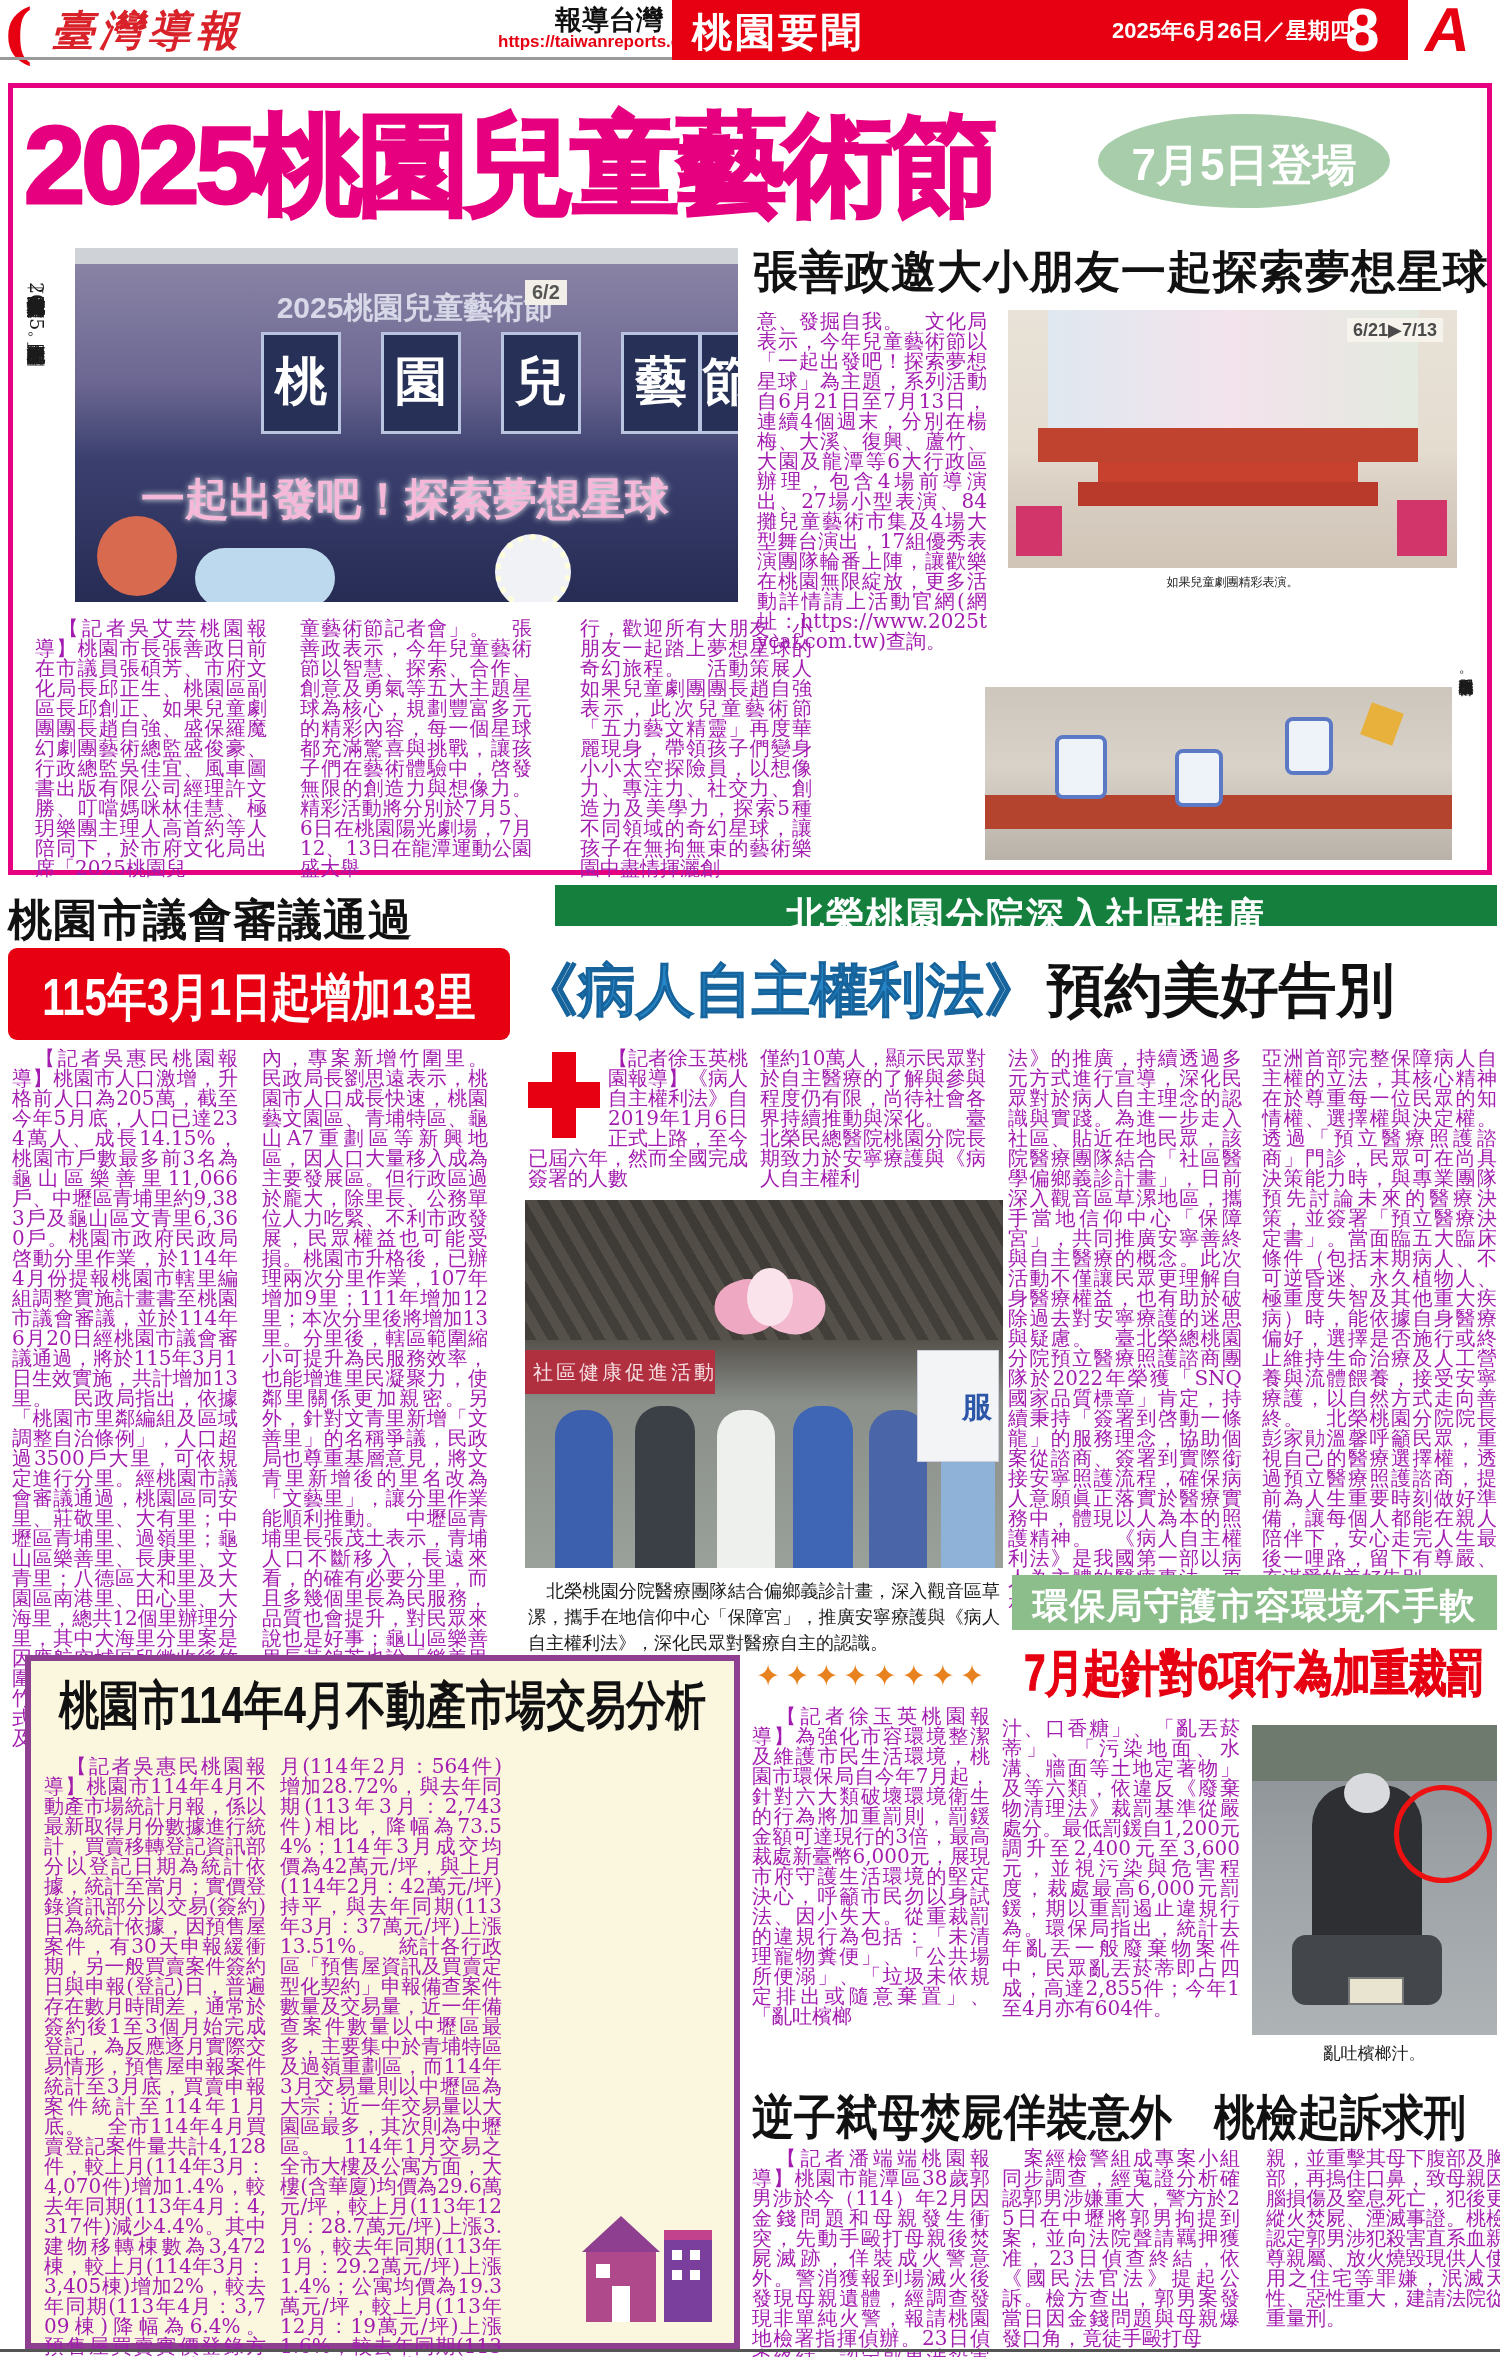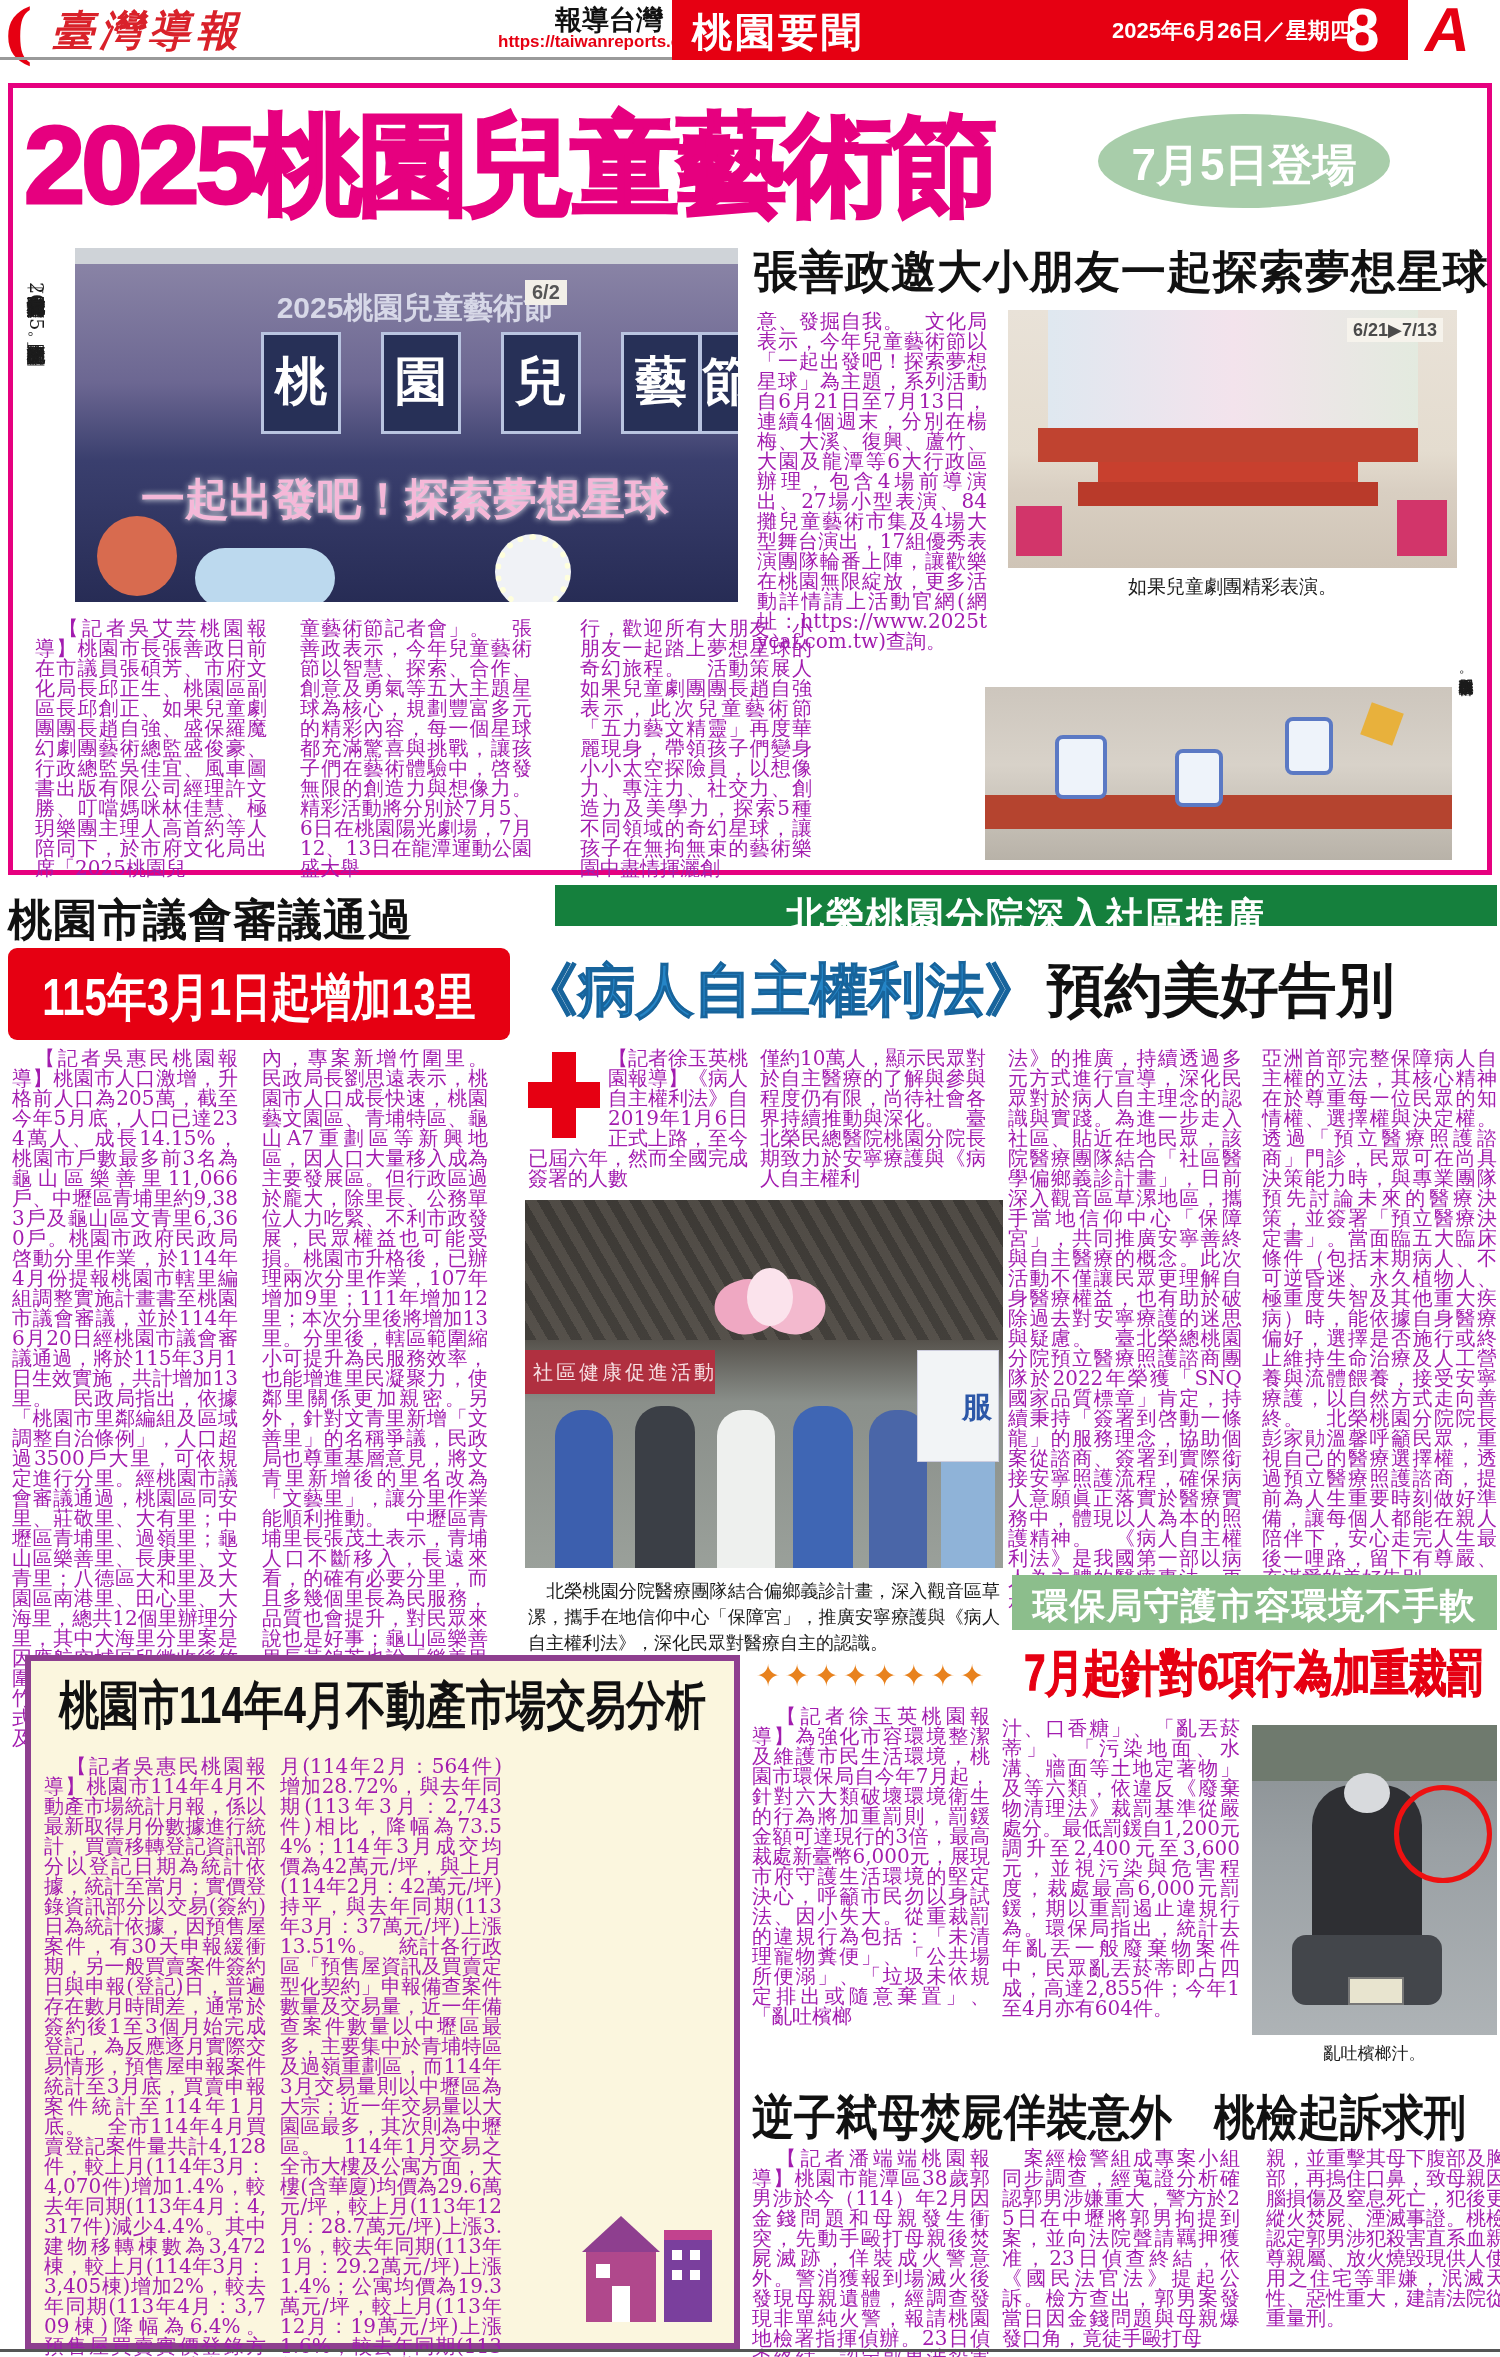--- a/index.html
+++ b/index.html
@@ -69,21 +69,21 @@
 
   <div class="abs photo" style="left:1008px;top:310px;width:449px;height:258px;background:linear-gradient(180deg,#e9e2d8 0%,#e4dccf 55%,#d9cfc2 70%,#cfc4b6 100%);">
     <div class="abs" style="left:40px;top:0;width:370px;height:120px;background:linear-gradient(90deg,#dfe8f0,#f3e3ec 50%,#e3eadf);"></div>
     <div class="abs" style="right:14px;top:8px;font-size:18px;font-weight:900;color:#4a4a4a;background:#f6f3ec;padding:1px 6px;">6/21▶7/13</div>
     <div class="abs" style="left:90px;top:150px;width:260px;height:22px;background:#c8402e;"></div>
     <div class="abs" style="left:70px;top:172px;width:300px;height:24px;background:#b93a2a;"></div>
     <div class="abs" style="left:30px;top:118px;width:380px;height:34px;background:#c04330;"></div>
     <div class="abs" style="left:8px;top:196px;width:46px;height:50px;background:#d2356a;"></div>
     <div class="abs" style="right:10px;top:190px;width:50px;height:56px;background:#d2356a;"></div>
   </div>
-  <div class="abs cap center" style="left:1008px;top:574px;width:449px;font-size:19px;">如果兒童劇團精彩表演。</div>
+  <div class="abs cap center" style="left:1008px;top:574px;width:449px;font-size:12px;">如果兒童劇團精彩表演。</div>
 
   <div class="abs body-txt" style="left:35px;top:618px;width:232px;height:250px;">　【記者吳艾芸桃園報導】桃園市長張善政日前在市議員張碩芳、市府文化局長邱正生、桃園區副區長邱創正、如果兒童劇團團長趙自強、盛保羅魔幻劇團藝術總監盛俊豪、行政總監吳佳宜、風車圖書出版有限公司經理許文勝、叮噹媽咪林佳慧、極玥樂團主理人高首約等人陪同下，於市府文化局出席「2025桃園兒</div>
   <div class="abs body-txt" style="left:300px;top:618px;width:232px;height:250px;">童藝術節記者會」。　張善政表示，今年兒童藝術節以智慧、探索、合作、創意及勇氣等五大主題星球為核心，規劃豐富多元的精彩內容，每一個星球都充滿驚喜與挑戰，讓孩子們在藝術體驗中，啓發無限的創造力與想像力。精彩活動將分別於7月5、6日在桃園陽光劇場，7月12、13日在龍潭運動公園盛大舉</div>
   <div class="abs body-txt" style="left:580px;top:618px;width:232px;height:250px;">行，歡迎所有大朋友、小朋友一起踏上夢想星球的奇幻旅程。　活動策展人如果兒童劇團團長趙自強表示，此次兒童藝術節「五力藝文精靈」再度華麗現身，帶領孩子們變身小小太空探險員，以想像力、專注力、社交力、創造力及美學力，探索5種不同領域的奇幻星球，讓孩子在無拘無束的藝術樂園中盡情揮灑創</div>
 
   <div class="abs photo" style="left:985px;top:687px;width:467px;height:173px;background:linear-gradient(180deg,#cdc6bd 0%,#d8d2c9 45%,#b8b2a8 100%);">
     <div class="abs" style="left:0;top:108px;width:467px;height:34px;background:#b5442f;"></div>
     <div class="abs" style="left:70px;top:48px;width:44px;height:56px;background:#eef3fa;border:4px solid #5b79c4;border-radius:8px;"></div>
     <div class="abs" style="left:190px;top:62px;width:40px;height:50px;background:#eef3fa;border:4px solid #5b79c4;border-radius:8px;"></div>
     <div class="abs" style="left:300px;top:30px;width:40px;height:50px;background:#eef3fa;border:4px solid #5b79c4;border-radius:8px;"></div>

